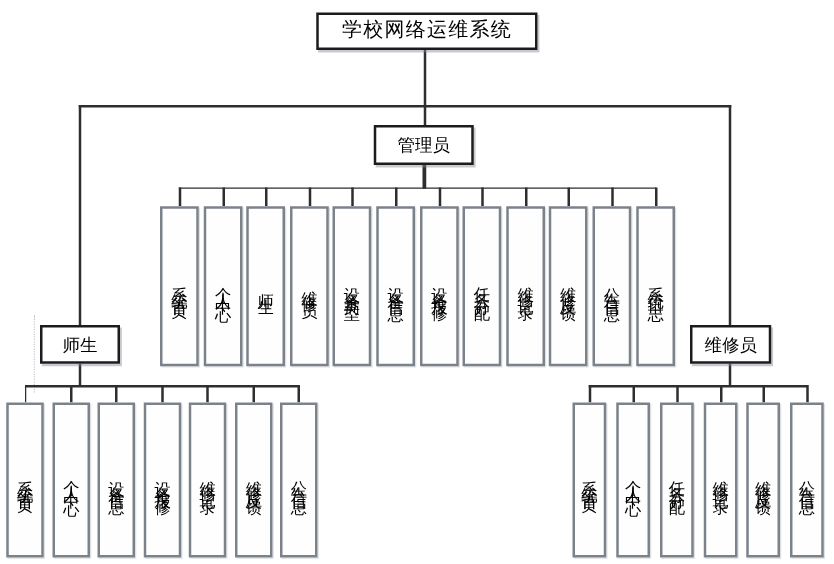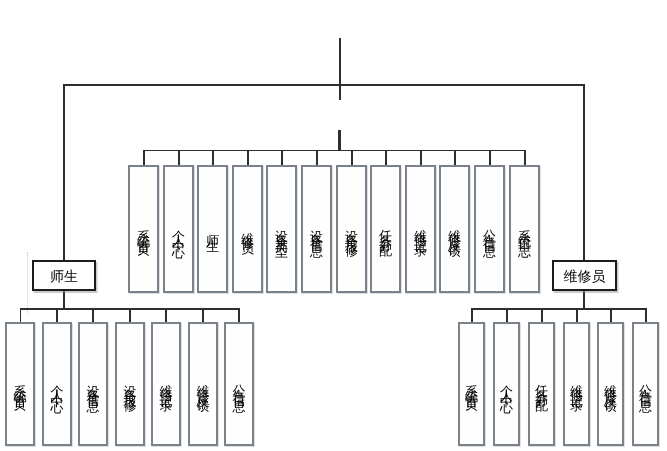--- a/index.html
+++ b/index.html
@@ -70,20 +70,26 @@
 
   <div class="ln" style="left:583px;top:290px;width:2px;height:19px;"></div>
   <div class="ln" style="left:471px;top:308px;width:175px;height:1.5px;"></div>
   <div class="ln" style="left:471px;top:308px;width:1.5px;height:14px;"></div>
   <div class="ln" style="left:506px;top:308px;width:1.5px;height:14px;"></div>
   <div class="ln" style="left:541px;top:308px;width:1.5px;height:14px;"></div>
   <div class="ln" style="left:576px;top:308px;width:1.5px;height:14px;"></div>
   <div class="ln" style="left:610px;top:308px;width:1.5px;height:14px;"></div>
   <div class="ln" style="left:645px;top:308px;width:1.5px;height:14px;"></div>
 
+  <div class="pbox root" style="left:253px;top:10px;width:177px;height:30px;">
+    <span>学校网络运维系统</span>
+  </div>
+  <div class="pbox" style="left:299px;top:100px;width:80px;height:32px;">
+    <span>管理员</span>
+  </div>
   <div class="pbox" style="left:32px;top:260px;width:64px;height:31px;">
     <span>师生</span>
   </div>
   <div class="pbox" style="left:552px;top:260px;width:65px;height:31px;">
     <span>维修员</span>
   </div>
 
   <div class="cbox" style="left:128px;top:165px;width:31px;height:128px;">
     <span class="vtext">系统首页</span>
   </div>

